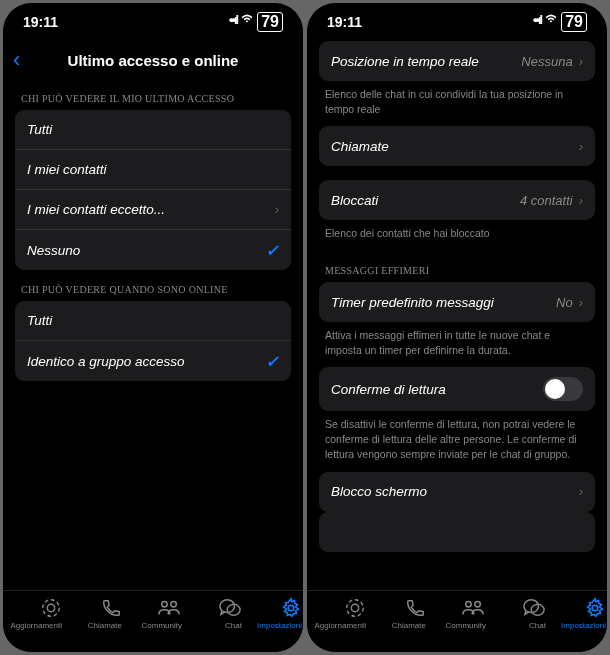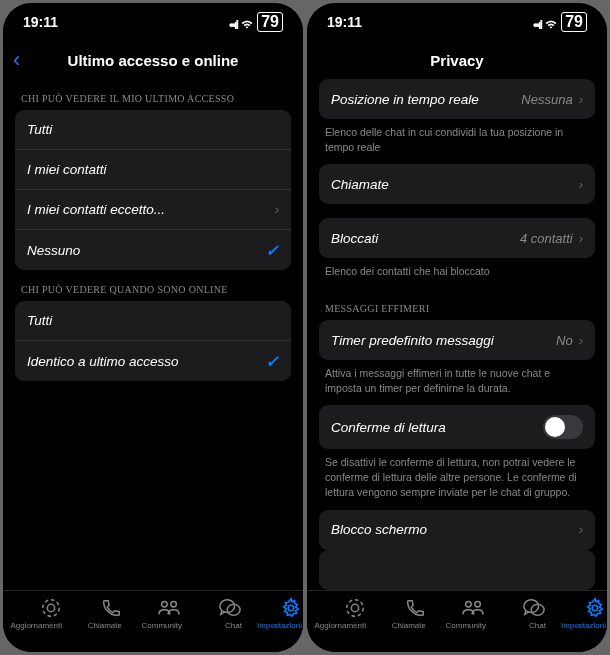--- a/index.html
+++ b/index.html
@@ -27,21 +27,21 @@
     display: flex;
     justify-content: space-between;
     align-items: center;
     padding: 0 20px;
     color: #fff;
     font-size: 14px;
     font-weight: 600;
   }
   .status-right {
     display: flex;
-    align-items: flex-end;
+    align-items: flex-start;
     gap: 3px;
   }
   .signal { letter-spacing: -2px; font-size: 13px; }
   .wifi { font-size: 12px; }
   .battery-box {
     border: 1px solid #fff;
     border-radius: 3px;
     padding: 0 3px;
     font-size: 16px;
     font-weight: 700;
@@ -199,21 +199,21 @@
         <span>Nessuno</span>
         <span class="check">✓</span>
       </div>
     </div>
     <div class="section-header">CHI PUÒ VEDERE QUANDO SONO ONLINE</div>
     <div class="group">
       <div class="row">
         <span>Tutti</span>
       </div>
       <div class="row">
-        <span>Identico a ultimo accesso</span>
+        <span>Identico a gruppo accesso</span>
         <span class="check">✓</span>
       </div>
     </div>
   </div>
   <div class="tab-bar">
     <div class="tab">
       <span class="tab-icon">
           <svg width="22" height="22" viewBox="0 0 24 24" fill="none" stroke="#888" stroke-width="1.6">
             <circle cx="12" cy="12" r="4"></circle>
             <circle cx="12" cy="12" r="9" stroke-dasharray="4 3"></circle>
@@ -268,23 +268,20 @@
     <div class="status-right">
       <span class="signal">••ıl</span>
       <span class="wifi">
         <svg width="14" height="10" viewBox="0 0 14 10">
             <path d="M7 9.5 L5.5 8 Q7 6.8 8.5 8 Z M3.5 6 Q7 3 10.5 6 L9.3 7.2 Q7 5.3 4.7 7.2 Z M1.5 4 Q7 -1 12.5 4 L11.3 5.2 Q7 1.5 2.7 5.2 Z" fill="#fff"></path>
           </svg>
       </span>
       <span class="battery-box">79</span>
     </div>
   </div>
-  <div class="nav-header">
-    <span class="nav-title">Privacy</span>
-  </div>
   <div class="content">
     <div class="group">
       <div class="row">
         <span>Posizione in tempo reale</span>
         <span class="row-right">
           <span>Nessuna</span>
             <span class="chevron">›</span>
         </span>
       </div>
     </div>

